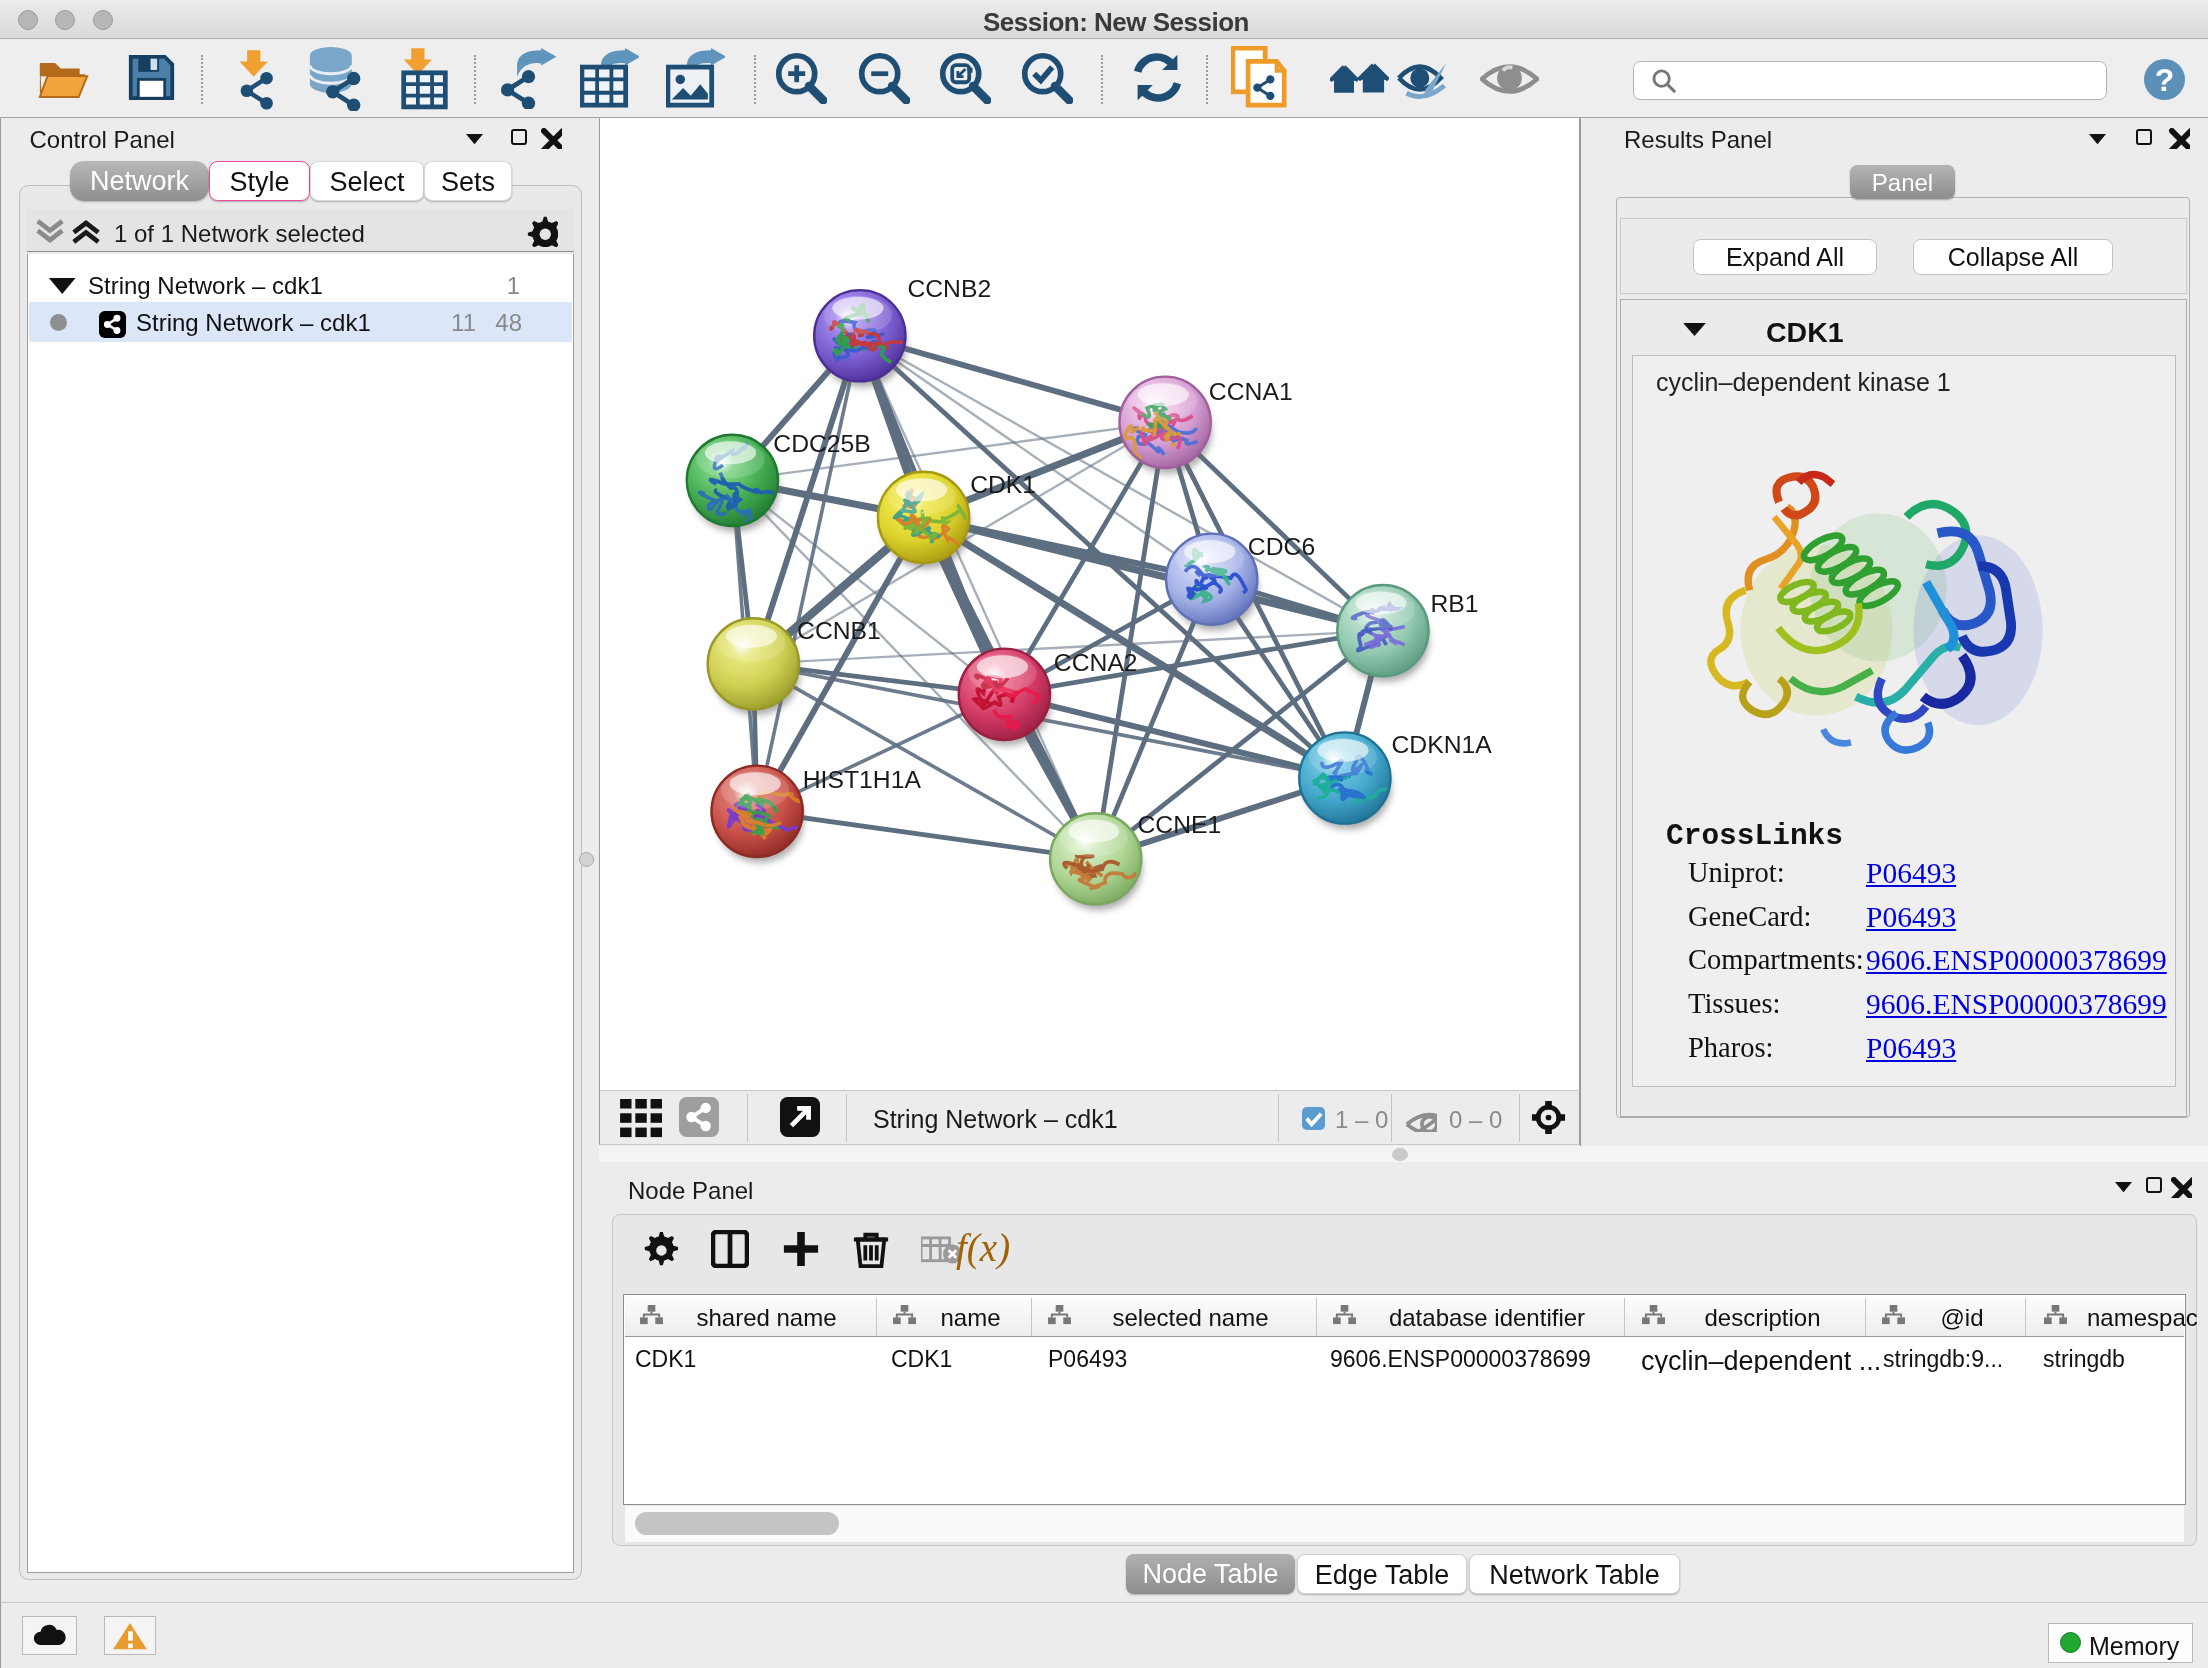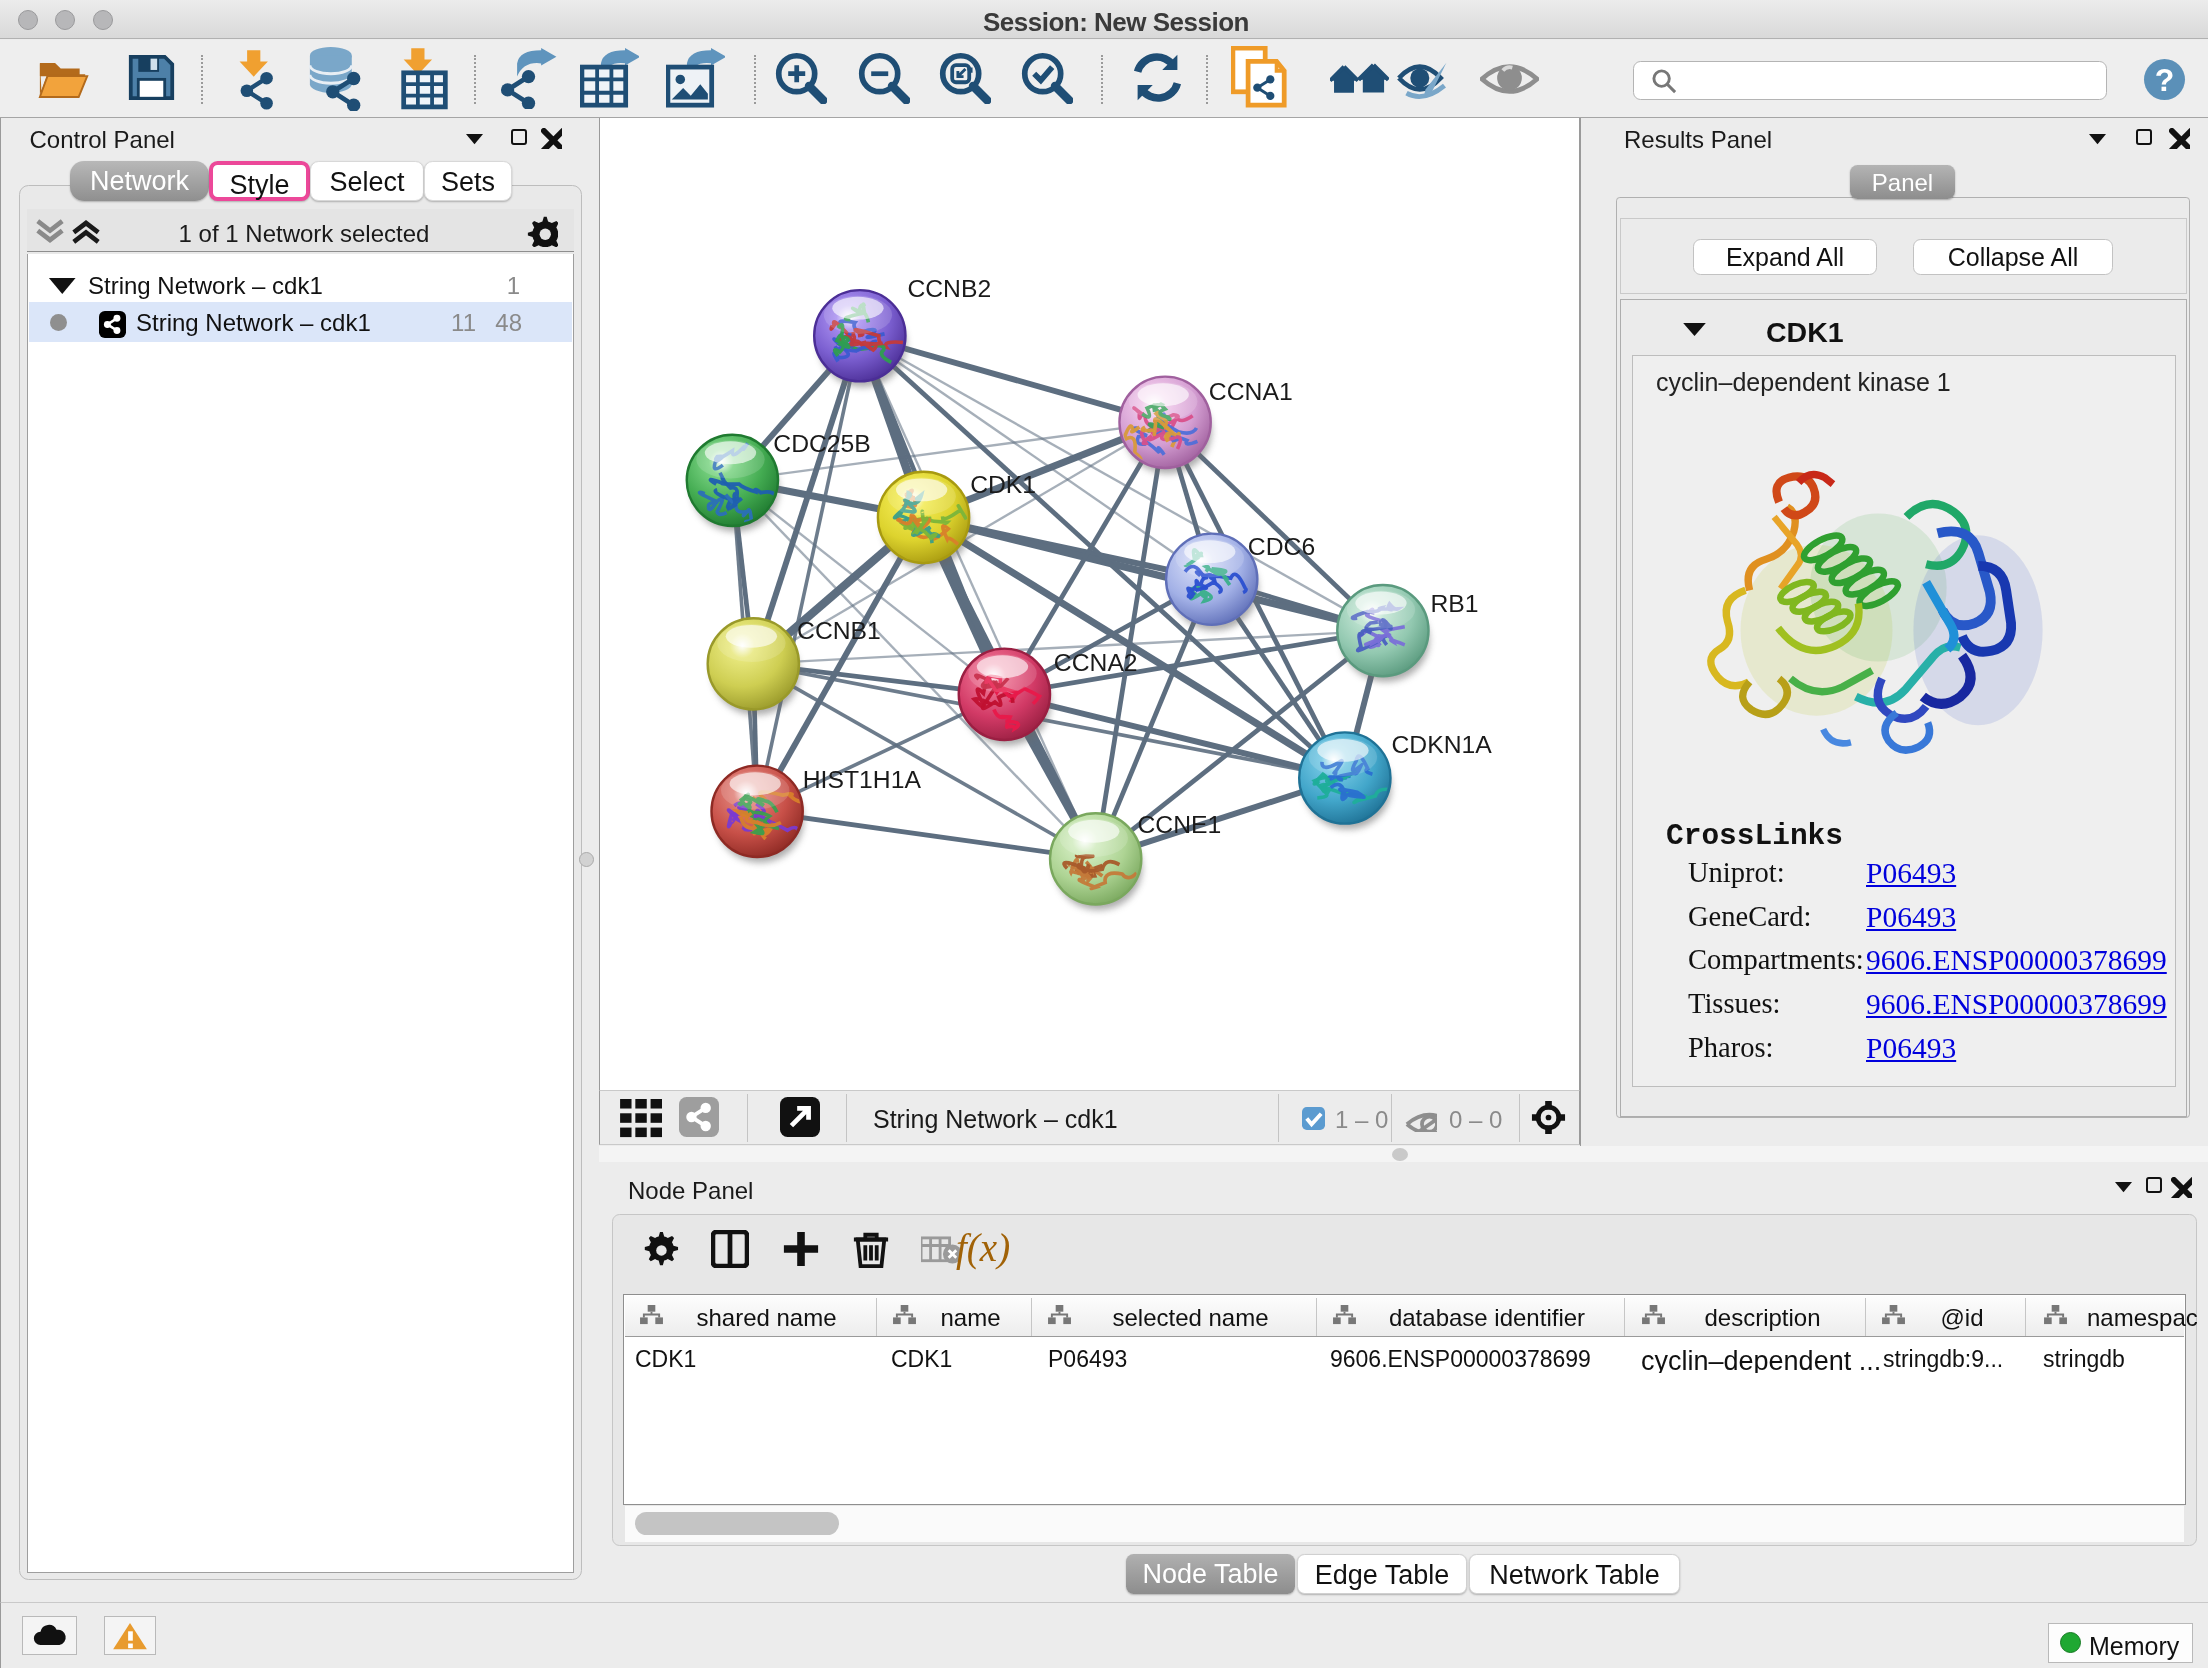--- a/index.html
+++ b/index.html
@@ -157,31 +157,31 @@
 <div class="abs" style="left:29.5px;top:126px;width:285px;height:27px;font-size:24px;color:#1a1a1a">Control Panel</div>
 <svg class="ic" style="left:465px;top:132px" width="19" height="14.3" viewBox="0 0 20 15">
       <path d="M1 2 h18 l-9 11 z" fill="#111"></path>
     </svg>
 <div class="abs" style="left:511px;top:129px;width:16px;height:16px;border:2.9px solid #111;border-radius:2.9px"></div>
 <svg class="ic" style="left:541px;top:128px" width="21" height="21" viewBox="0 0 22 22">
       <path d="M3 3 L23 23 M23 3 L3 23" stroke="#111" stroke-width="6" stroke-linecap="round"></path>
     </svg>
 <div class="abs" style="left:19px;top:185px;width:563px;height:1395px;background:#e9e9e9;border:1px solid #bdbdbd;border-radius:9.5px"></div>
 <div class="abs" style="left:70px;top:161px;width:139px;height:40px;border-radius:14px;background:linear-gradient(#b8b8b8,#8f8f8f);color:#fff;font-size:27px;text-align:center;line-height:40px;box-shadow:0 1px 1.9px rgba(0,0,0,.25)">Network</div>
-<div class="abs" style="left:209px;top:161px;width:101px;height:40px;border-radius:8.6px;background:#fff;color:#111;border:4px solid #ec4899;font-size:27px;text-align:center;line-height:40px;box-shadow:0 1px 1.9px rgba(0,0,0,.25)">Style</div>
+<div class="abs" style="left:209px;top:161px;width:101px;height:40px;border-radius:8.6px;background:#fff;color:#111;border:1px solid #ec4899;font-size:27px;text-align:center;line-height:40px;box-shadow:0 1px 1.9px rgba(0,0,0,.25)">Style</div>
 <div class="abs" style="left:310px;top:161px;width:114px;height:40px;border-radius:8.6px;background:#fff;color:#111;border:1px solid #d8d8d8;font-size:27px;text-align:center;line-height:40px;box-shadow:0 1px 1.9px rgba(0,0,0,.25)">Select</div>
 <div class="abs" style="left:424px;top:161px;width:88px;height:40px;border-radius:8.6px;background:#fff;color:#111;border:1px solid #d8d8d8;font-size:27px;text-align:center;line-height:40px;box-shadow:0 1px 1.9px rgba(0,0,0,.25)">Sets</div>
 <div class="abs" style="left:27px;top:209px;width:547px;height:43px;background:#e4e4e4;border-bottom:1.9px solid #8e8e8e"></div>
 <svg class="ic" style="left:34px;top:219px" width="32" height="25" viewBox="0 0 34 26">
       <path d="M4 2 l13 10 13 -10 M4 12 l13 10 13 -10" stroke="#8a8a8a" stroke-width="5" fill="none"></path>
     </svg>
 <svg class="ic" style="left:70px;top:219px" width="32" height="25" viewBox="0 0 34 26">
       <path d="M4 24 l13 -10 13 10 M4 14 l13 -10 13 10" stroke="#1a1a1a" stroke-width="5" fill="none"></path>
     </svg>
-<div class="abs" style="left:114px;top:220px;width:380px;height:27px;font-size:24px;color:#1a1a1a;text-align:center">1 of 1 Network selected</div>
+<div class="abs" style="left:114px;top:220px;width:380px;height:27px;font-size:24px;color:#1a1a1a;text-align:left">1 of 1 Network selected</div>
 <svg class="ic" style="left:524px;top:213px" width="34" height="34" viewBox="0 0 36 36">
       <path d="M21 4 l3 0 1.5 5 a13 13 0 0 1 4 1.7 l4.8-2.3 2.2 2.2 -2.3 4.8 a13 13 0 0 1 1.7 4 l5 1.5 0 3 -5 1.5 a13 13 0 0 1 -1.7 4 l2.3 4.8 -2.2 2.2 -4.8 -2.3 a13 13 0 0 1 -4 1.7 l-1.5 5 -3 0 -1.5 -5 a13 13 0 0 1 -4 -1.7 l-4.8 2.3 -2.2 -2.2 2.3 -4.8 a13 13 0 0 1 -1.7 -4 l-5 -1.5 0 -3 5 -1.5 a13 13 0 0 1 1.7 -4 l-2.3 -4.8 2.2 -2.2 4.8 2.3 a13 13 0 0 1 4 -1.7 z" fill="#111"></path>
       <circle cx="22.5" cy="22.5" r="6" fill="#e4e4e4"></circle>
     </svg>
 <div class="abs" style="left:27px;top:254px;width:547px;height:1319px;background:#fff;border:1px solid #9e9e9e;border-top:none"></div>
 <svg class="ic" style="left:48px;top:276px" width="28.5" height="21" viewBox="0 0 30 22">
       <path d="M1 2 h28 l-14 17 z" fill="#111"></path>
     </svg>
 <div class="abs" style="left:88px;top:272px;width:342px;height:27px;font-size:24px;color:#111">String Network – cdk1</div>
 <div class="abs" style="left:472px;top:272px;width:48px;height:27px;font-size:24px;color:#8a8a8a;text-align:right">1</div>

